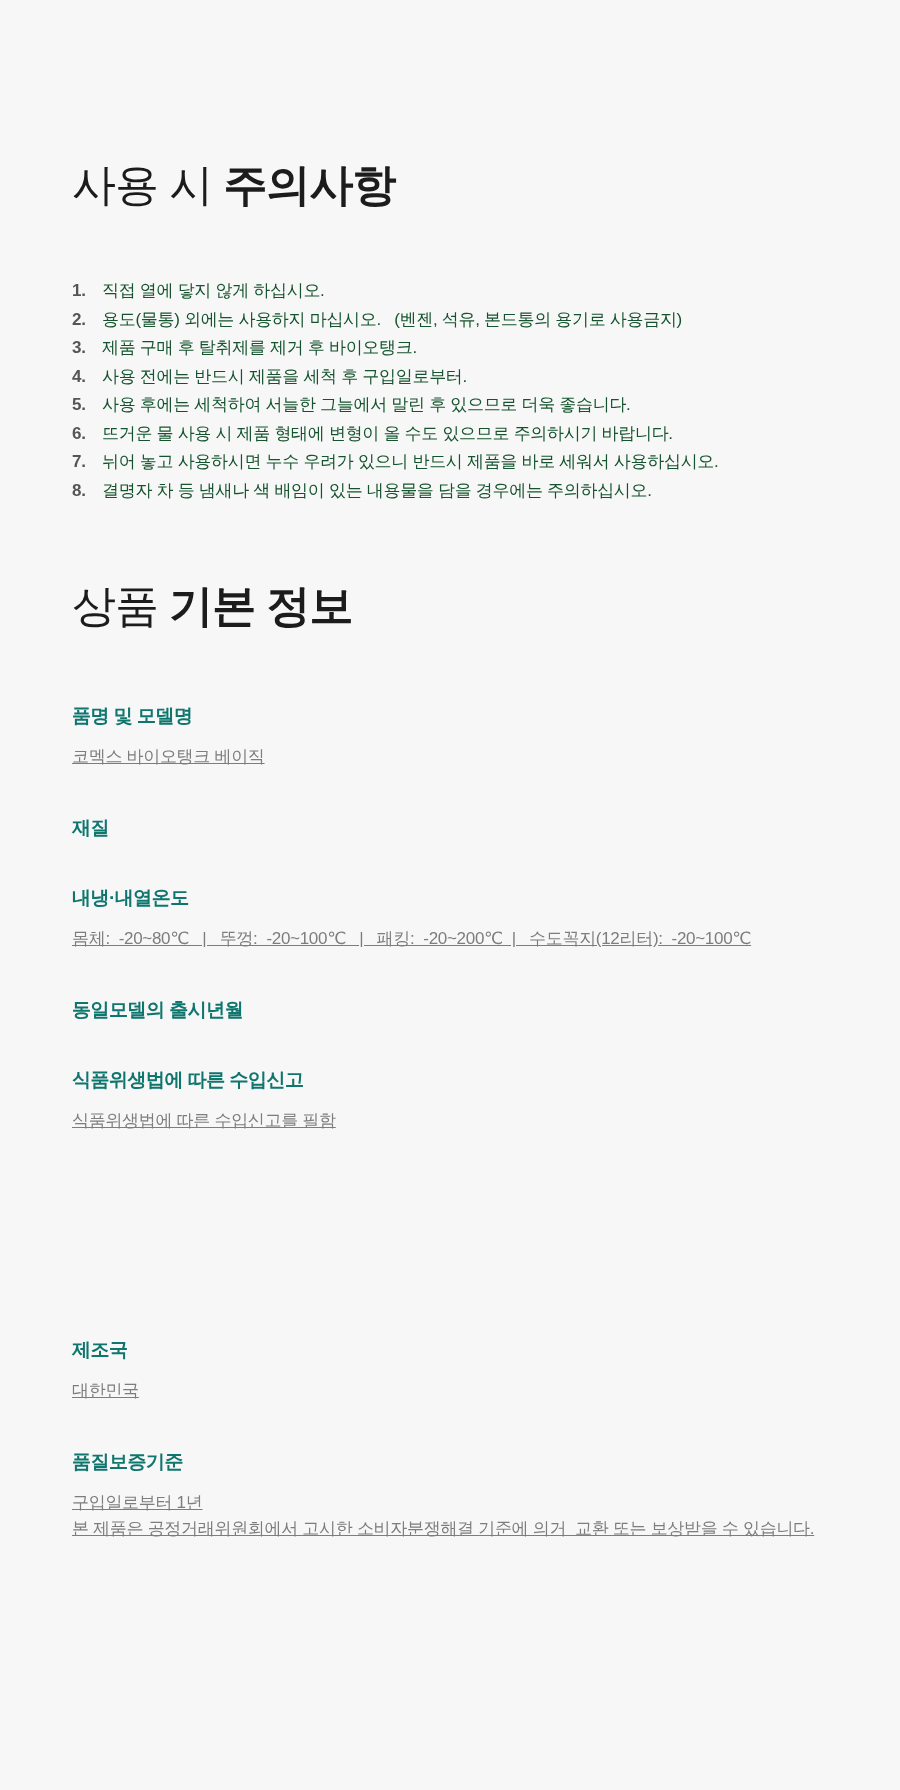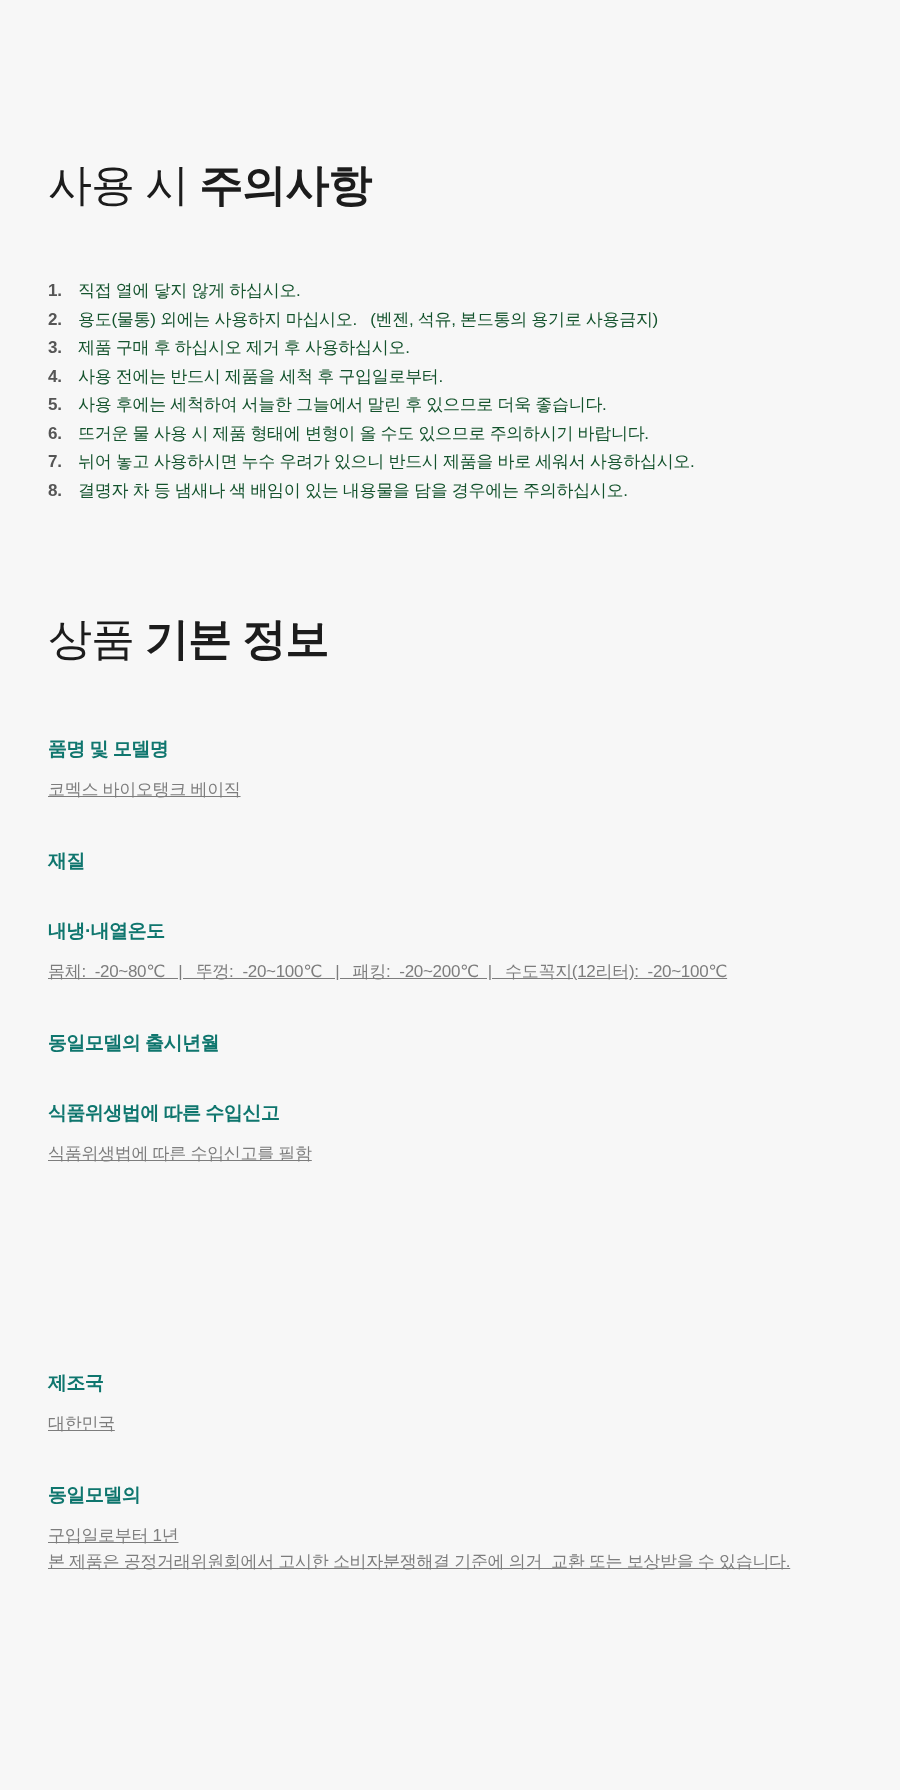--- a/index.html
+++ b/index.html
@@ -5,32 +5,32 @@
   * { margin: 0; padding: 0; box-sizing: border-box; }
   html, body { background: #e9e9e9; }
   .page {
     width: 900px;
     height: 1790px;
     background: #f7f7f7;
     font-family: "Liberation Sans", "DejaVu Sans", sans-serif;
     overflow: hidden;
     margin: 0 auto;
   }
-  .content { padding: 0 48px; }
+  .content { padding: 0 72px; }
 
   .section-title {
     font-size: 44px;
     line-height: 53px;
     font-weight: 400;
     color: #1c1c1c;
     letter-spacing: -1px;
   }
   .section-title .bold { font-weight: 700; }
   .title-precautions { margin-top: 158px; }
-  .title-product-info { margin-top: 107px; }
+  .title-product-info { margin-top: 74px; }
 
   .precaution-list { margin-top: 66px; }
   .precaution-item {
     display: flex;
     align-items: flex-start;
     font-size: 17px;
     line-height: 28.5px;
     letter-spacing: -0.3px;
   }
   .precaution-num {
@@ -76,21 +76,21 @@
       <div class="precaution-item">
         <span class="precaution-num">1.</span>
         <span class="precaution-text">직접 열에 닿지 않게 하십시오.</span>
       </div>
       <div class="precaution-item">
         <span class="precaution-num">2.</span>
         <span class="precaution-text">용도(물통) 외에는 사용하지 마십시오.   (벤젠, 석유, 본드통의 용기로 사용금지)</span>
       </div>
       <div class="precaution-item">
         <span class="precaution-num">3.</span>
-        <span class="precaution-text">제품 구매 후 하십시오 제거 후 사용하십시오.</span>
+        <span class="precaution-text">제품 구매 후 탈취제를 제거 후 바이오탱크.</span>
       </div>
       <div class="precaution-item">
         <span class="precaution-num">4.</span>
         <span class="precaution-text">사용 전에는 반드시 제품을 세척 후 구입일로부터.</span>
       </div>
       <div class="precaution-item">
         <span class="precaution-num">5.</span>
         <span class="precaution-text">사용 후에는 세척하여 서늘한 그늘에서 말린 후 있으므로 더욱 좋습니다.</span>
       </div>
       <div class="precaution-item">
@@ -133,20 +133,20 @@
         <div class="field-label">식품위생법에 따른 수입신고</div>
         <div class="field-value first-line">식품위생법에 따른 수입신고를 필함</div>
       </div>
 
       <div class="field gap-before">
         <div class="field-label">제조국</div>
         <div class="field-value first-line">대한민국</div>
       </div>
 
       <div class="field">
-        <div class="field-label">동일모델의</div>
+        <div class="field-label">품질보증기준</div>
         <div class="field-value first-line">구입일로부터 1년</div>
         <div class="field-value">본 제품은 공정거래위원회에서 고시한 소비자분쟁해결 기준에 의거  교환 또는 보상받을 수 있습니다.</div>
       </div>
 
     </div>
   </div>
 </div>
 
 </body></html>

